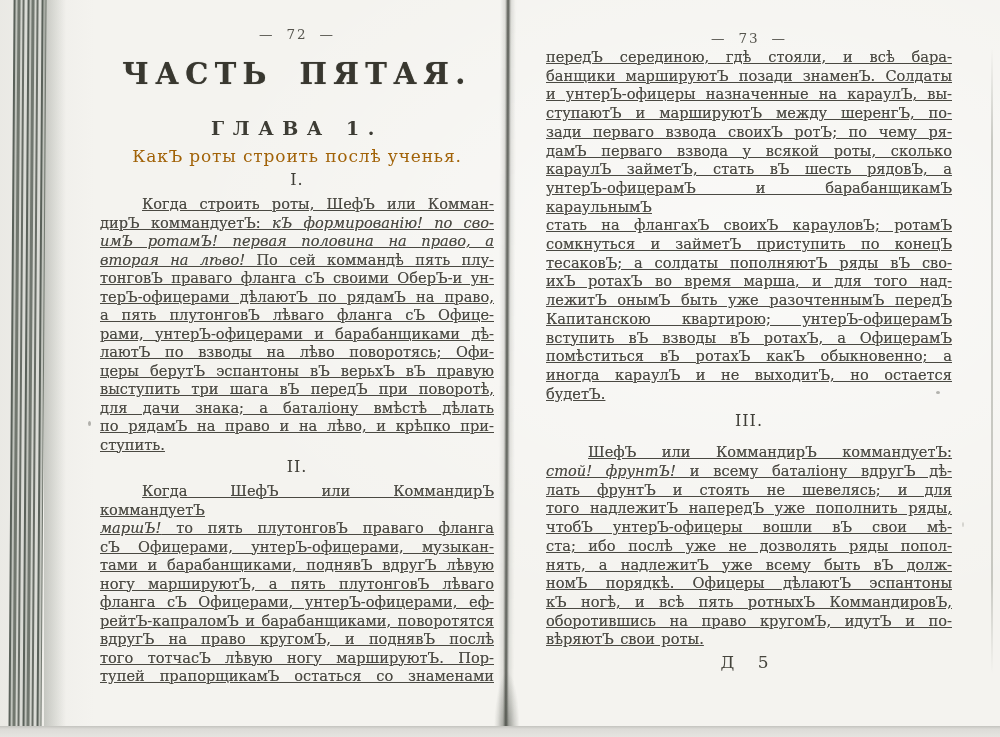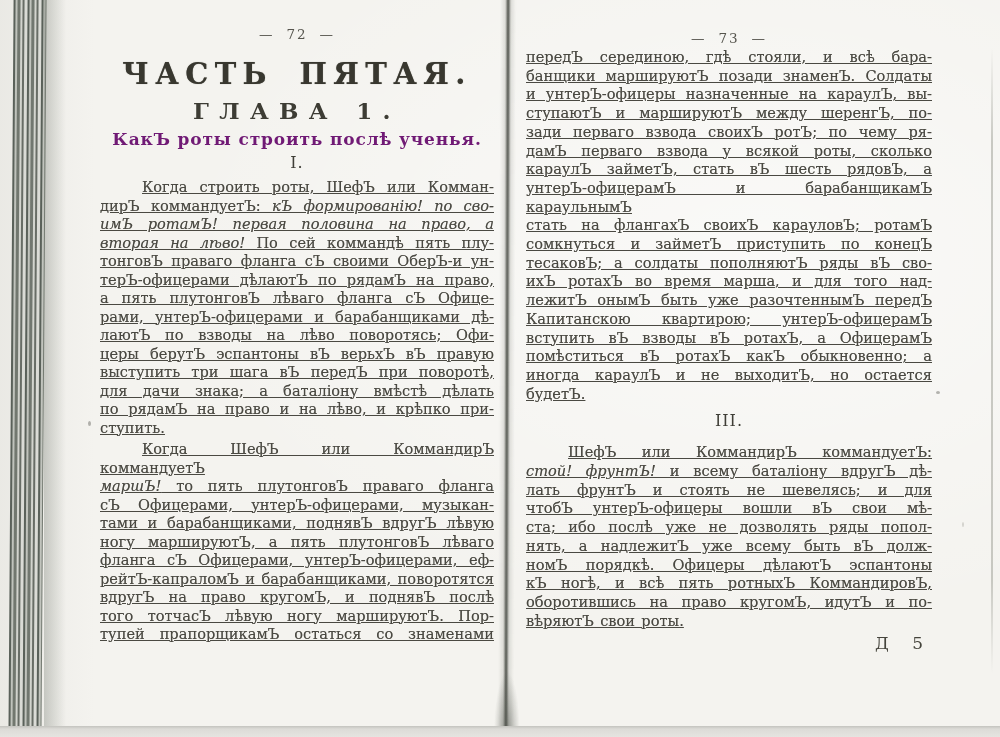--- a/index.html
+++ b/index.html
@@ -27,43 +27,43 @@
         background:radial-gradient(ellipse at 50% 90%, rgba(80,84,76,.55), rgba(80,84,76,0) 70%);}
   .right-edge{position:absolute;left:991px;top:48px;width:2px;height:625px;
         background:linear-gradient(180deg, rgba(185,185,178,0), rgba(175,176,168,.65) 15%,
           rgba(175,176,168,.65) 85%, rgba(185,185,178,0));}
   .bottom-edge{position:absolute;left:0;bottom:0;width:1000px;height:11px;
         background:linear-gradient(180deg,#c3c3be 0,#dcdbd7 3px,#e5e4e0 100%);}
   .speck{position:absolute;border-radius:50%;background:rgba(95,95,88,.45);}
   
   .page{position:absolute;color:var(--ink,#4a4942);}
   .page-left{left:100px;top:26px;width:394px;}
-  .page-right{left:526px;top:30px;width:406px;}
+  .page-right{left:546px;top:30px;width:406px;}
   .pagenum{text-align:center;font-size:13.5px;color:#56554e;letter-spacing:2px;
         height:16px;line-height:16px;}
   .pagenum .dash{padding:0 12px;color:#4c4b44;}
   .part-title{margin:15px 0 0 0;text-align:center;font-size:29px;line-height:34px;
         font-weight:bold;letter-spacing:.22em;word-spacing:.35em;color:var(--heading,#38372f);
         text-shadow:0 0 .8px rgba(56,55,47,.6);}
-  .chapter-title{margin:9px 0 0 0;text-align:center;font-size:23px;line-height:22px;
+  .chapter-title{margin:26px 0 0 0;text-align:center;font-size:19px;line-height:22px;
         font-weight:bold;letter-spacing:.45em;color:#3d3c34;}
   .subtitle{margin:6px 0 0 0;text-align:center;font-size:17px;line-height:22px;
-        font-weight:bold;letter-spacing:.05em;color:#701a75;}
+        font-weight:normal;letter-spacing:.05em;color:#a16207;}
   .section-label{text-align:center;font-size:16px;line-height:20px;letter-spacing:1px;
         margin:3px 0 5px 0;color:#3f3e37;}
   .page-right .section-label{margin:8px 0 12px 0;}
   .para{font-size:14.6px;word-spacing:1.6px;text-shadow:0 0 .6px rgba(74,73,66,.55);
         margin:2px 0 3px 0;text-decoration:underline;}
   .page-left .para .line{line-height:18.5px;}
   .page-right .para .line{line-height:18.7px;}
   .line{text-align:justify;text-align-last:justify;white-space:normal;}
   .line.indent{text-indent:42px;}
   .line.last{text-align-last:left;}
   em{font-style:italic;}
-  .signature{text-align:right;font-size:17px;letter-spacing:9px;margin-top:0;color:#45443c;}
+  .signature{text-align:center;font-size:17px;letter-spacing:9px;margin-top:0;color:#45443c;}
 </style>
 </head>
 <body>
 
 <div class="scan">
   <div class="binding-left"></div>
   <div class="binding-fade"></div>
   <div class="gutter"></div>
   <div class="right-edge"></div>
   <div class="bottom-edge"></div>
@@ -89,20 +89,21 @@
           <div class="line"><span>терЪ-офицерами дѣлаютЪ по рядамЪ на право,</span></div>
           <div class="line"><span>а пять плутонговЪ лѣваго фланга сЪ Офице-</span></div>
           <div class="line"><span>рами, унтерЪ-офицерами и барабанщиками дѣ-</span></div>
           <div class="line"><span>лаютЪ по взводы на лѣво поворотясь; Офи-</span></div>
           <div class="line"><span>церы берутЪ эспантоны вЪ верьхЪ вЪ правую</span></div>
           <div class="line"><span>выступить три шага вЪ передЪ при поворотѣ,</span></div>
           <div class="line"><span>для дачи знака; а баталіону вмѣстѣ дѣлать</span></div>
           <div class="line"><span>по рядамЪ на право и на лѣво, и крѣпко при-</span></div>
           <div class="line last"><span>ступить.</span></div>
         </div>
+        <div class="section-label">II.</div>
         <div class="para">
           <div class="line indent"><span>Когда ШефЪ или КоммандирЪ коммандуетЪ</span></div>
           <div class="line"><em>маршЪ!</em><span> то пять плутонговЪ праваго фланга</span></div>
           <div class="line"><span>сЪ Офицерами, унтерЪ-офицерами, музыкан-</span></div>
           <div class="line"><span>тами и барабанщиками, поднявЪ вдругЪ лѣвую</span></div>
           <div class="line"><span>ногу маршируютЪ, а пять плутонговЪ лѣваго</span></div>
           <div class="line"><span>фланга сЪ Офицерами, унтерЪ-офицерами, еф-</span></div>
           <div class="line"><span>рейтЪ-капраломЪ и барабанщиками, поворотятся</span></div>
           <div class="line"><span>вдругЪ на право кругомЪ, и поднявЪ послѣ</span></div>
           <div class="line"><span>того тотчасЪ лѣвую ногу маршируютЪ. Пор-</span></div>
@@ -134,20 +135,21 @@
           <div class="line"><span>вступить вЪ взводы вЪ ротахЪ, а ОфицерамЪ</span></div>
           <div class="line"><span>помѣститься вЪ ротахЪ какЪ обыкновенно; а</span></div>
           <div class="line"><span>иногда караулЪ и не выходитЪ, но остается</span></div>
           <div class="line last"><span>будетЪ.</span></div>
         </div>
         <div class="section-label">III.</div>
         <div class="para">
           <div class="line indent"><span>ШефЪ или КоммандирЪ коммандуетЪ:</span></div>
           <div class="line"><em>стой! фрунтЪ!</em><span> и всему баталіону вдругЪ дѣ-</span></div>
           <div class="line"><span>лать фрунтЪ и стоять не шевелясь; и для</span></div>
+          <div class="line"><span>того надлежитЪ напередЪ уже пополнить ряды,</span></div>
           <div class="line"><span>чтобЪ унтерЪ-офицеры вошли вЪ свои мѣ-</span></div>
           <div class="line"><span>ста; ибо послѣ уже не дозволять ряды попол-</span></div>
           <div class="line"><span>нять, а надлежитЪ уже всему быть вЪ долж-</span></div>
           <div class="line"><span>номЪ порядкѣ. Офицеры дѣлаютЪ эспантоны</span></div>
           <div class="line"><span>кЪ ногѣ, и всѣ пять ротныхЪ КоммандировЪ,</span></div>
           <div class="line"><span>оборотившись на право кругомЪ, идутЪ и по-</span></div>
           <div class="line last"><span>вѣряютЪ свои роты.</span></div>
         </div>
         <div class="signature">Д 5</div>
       </div>

